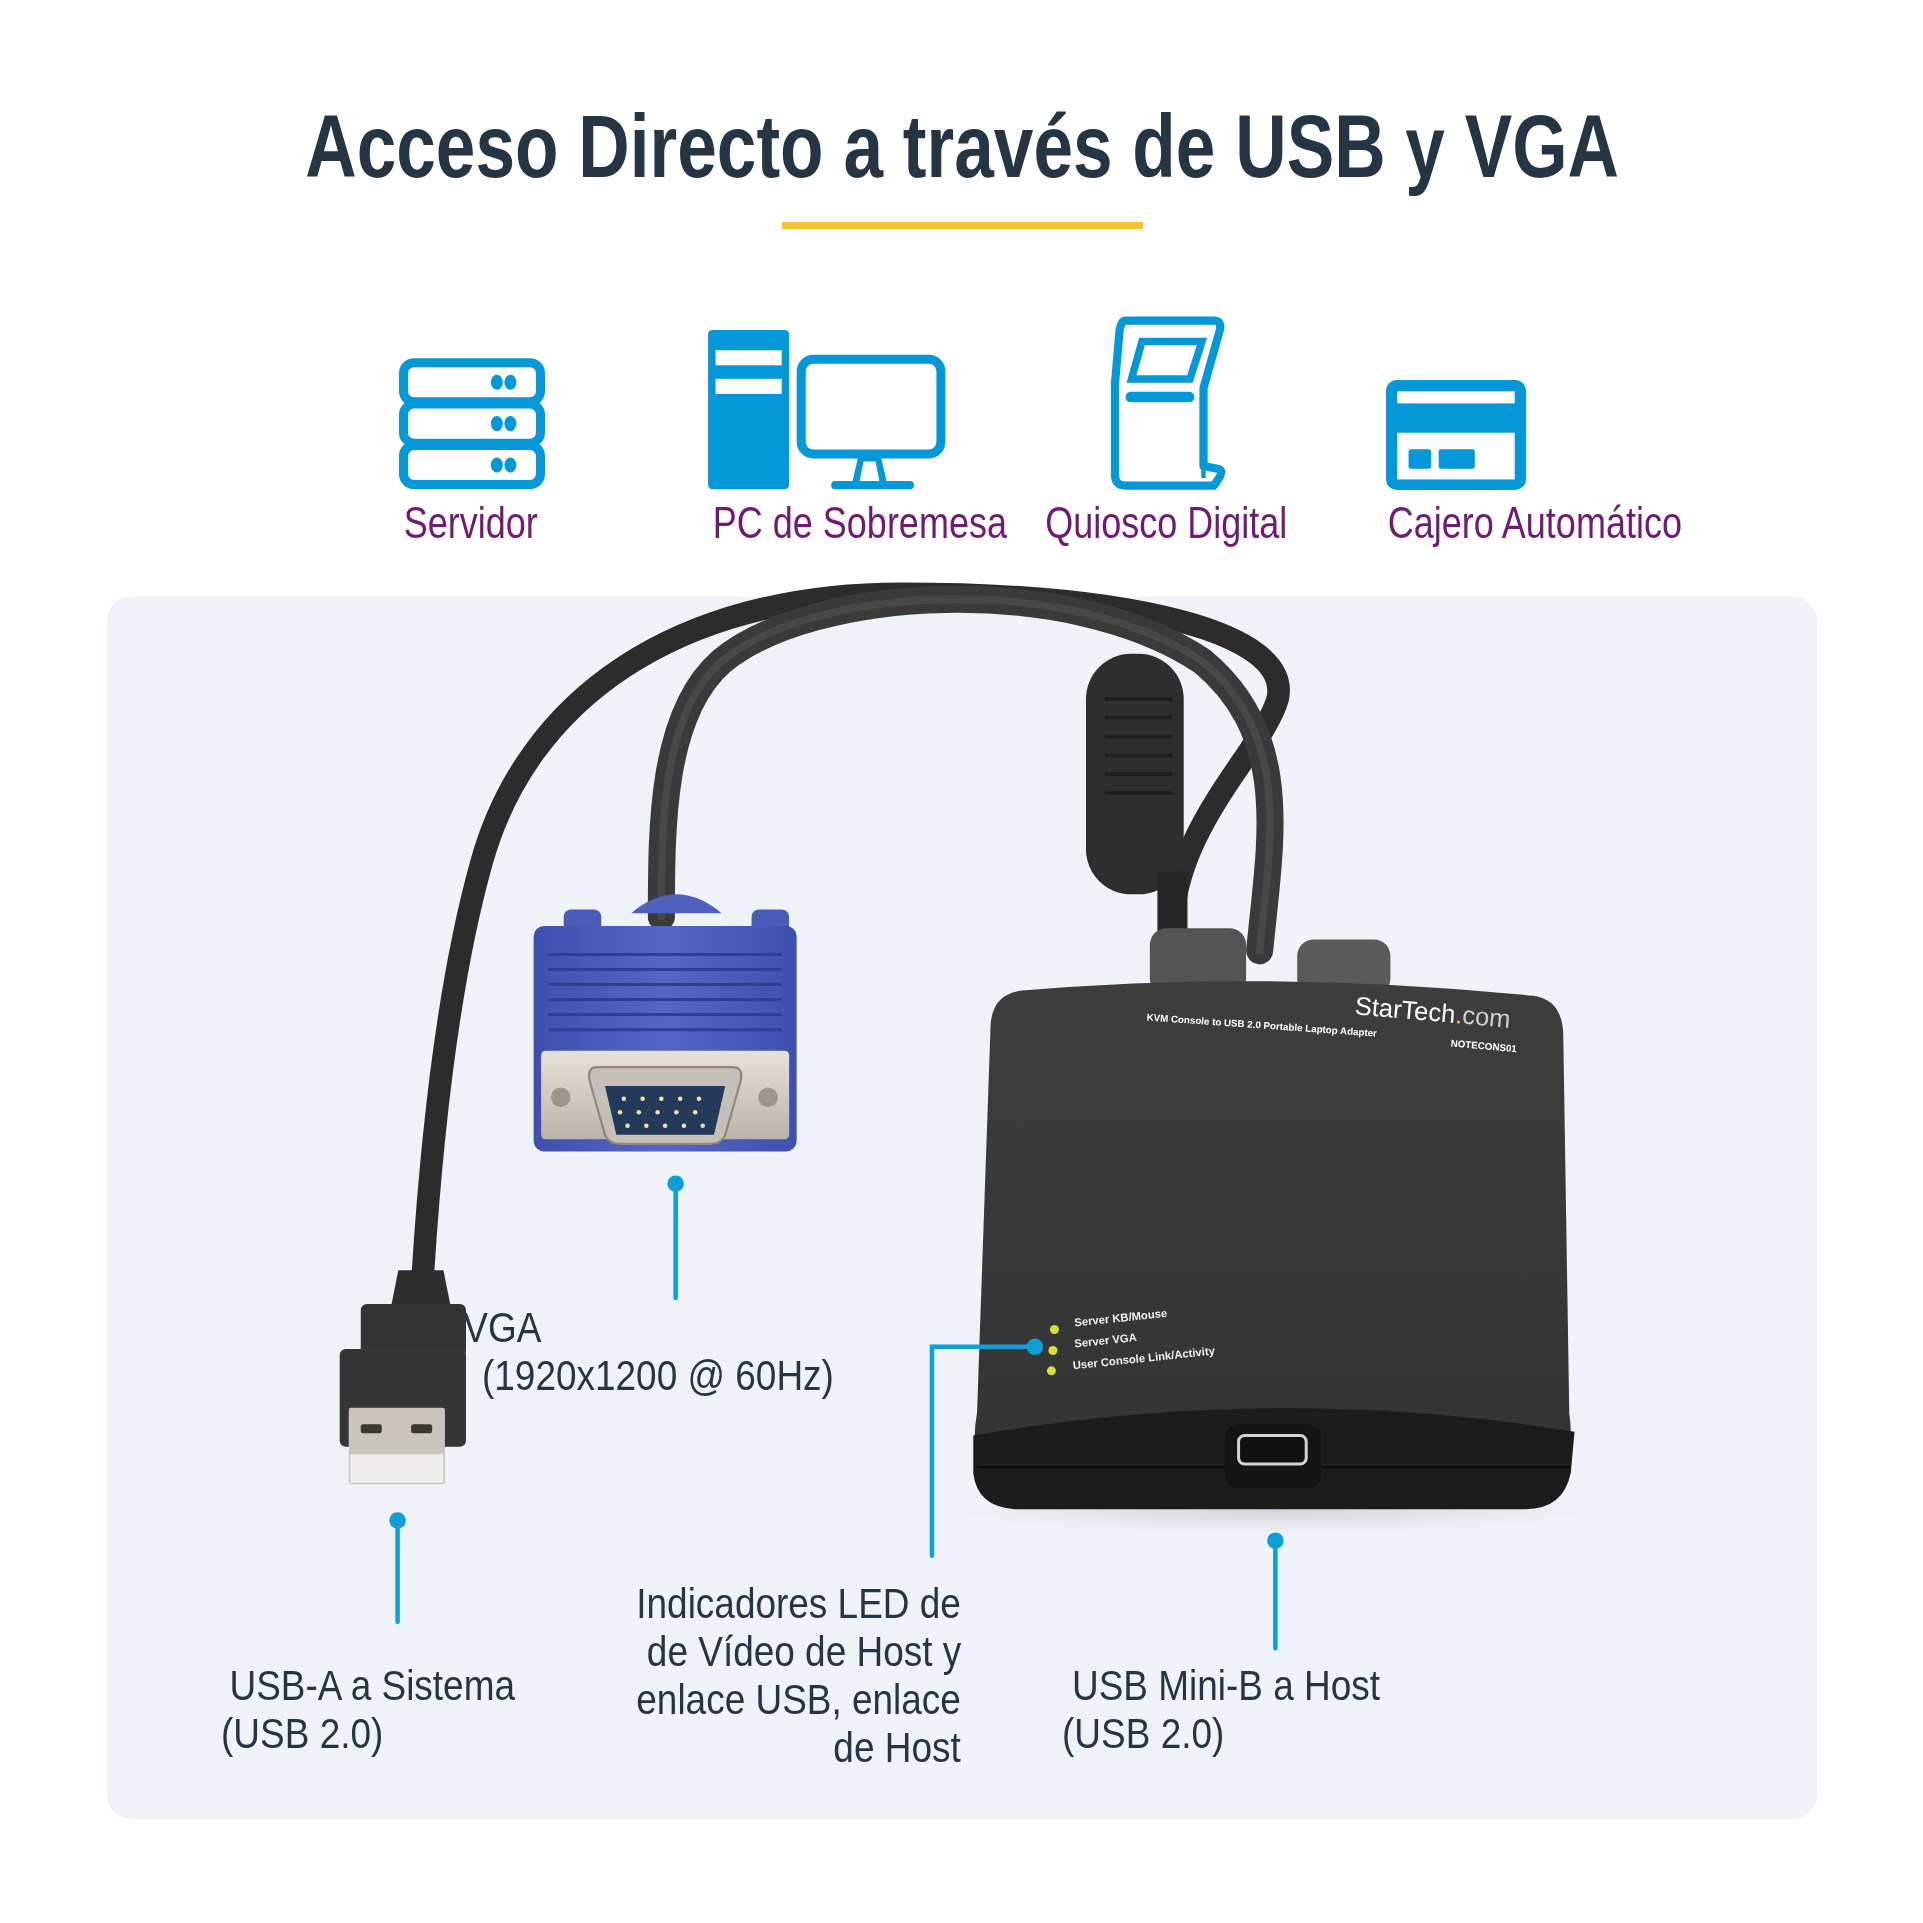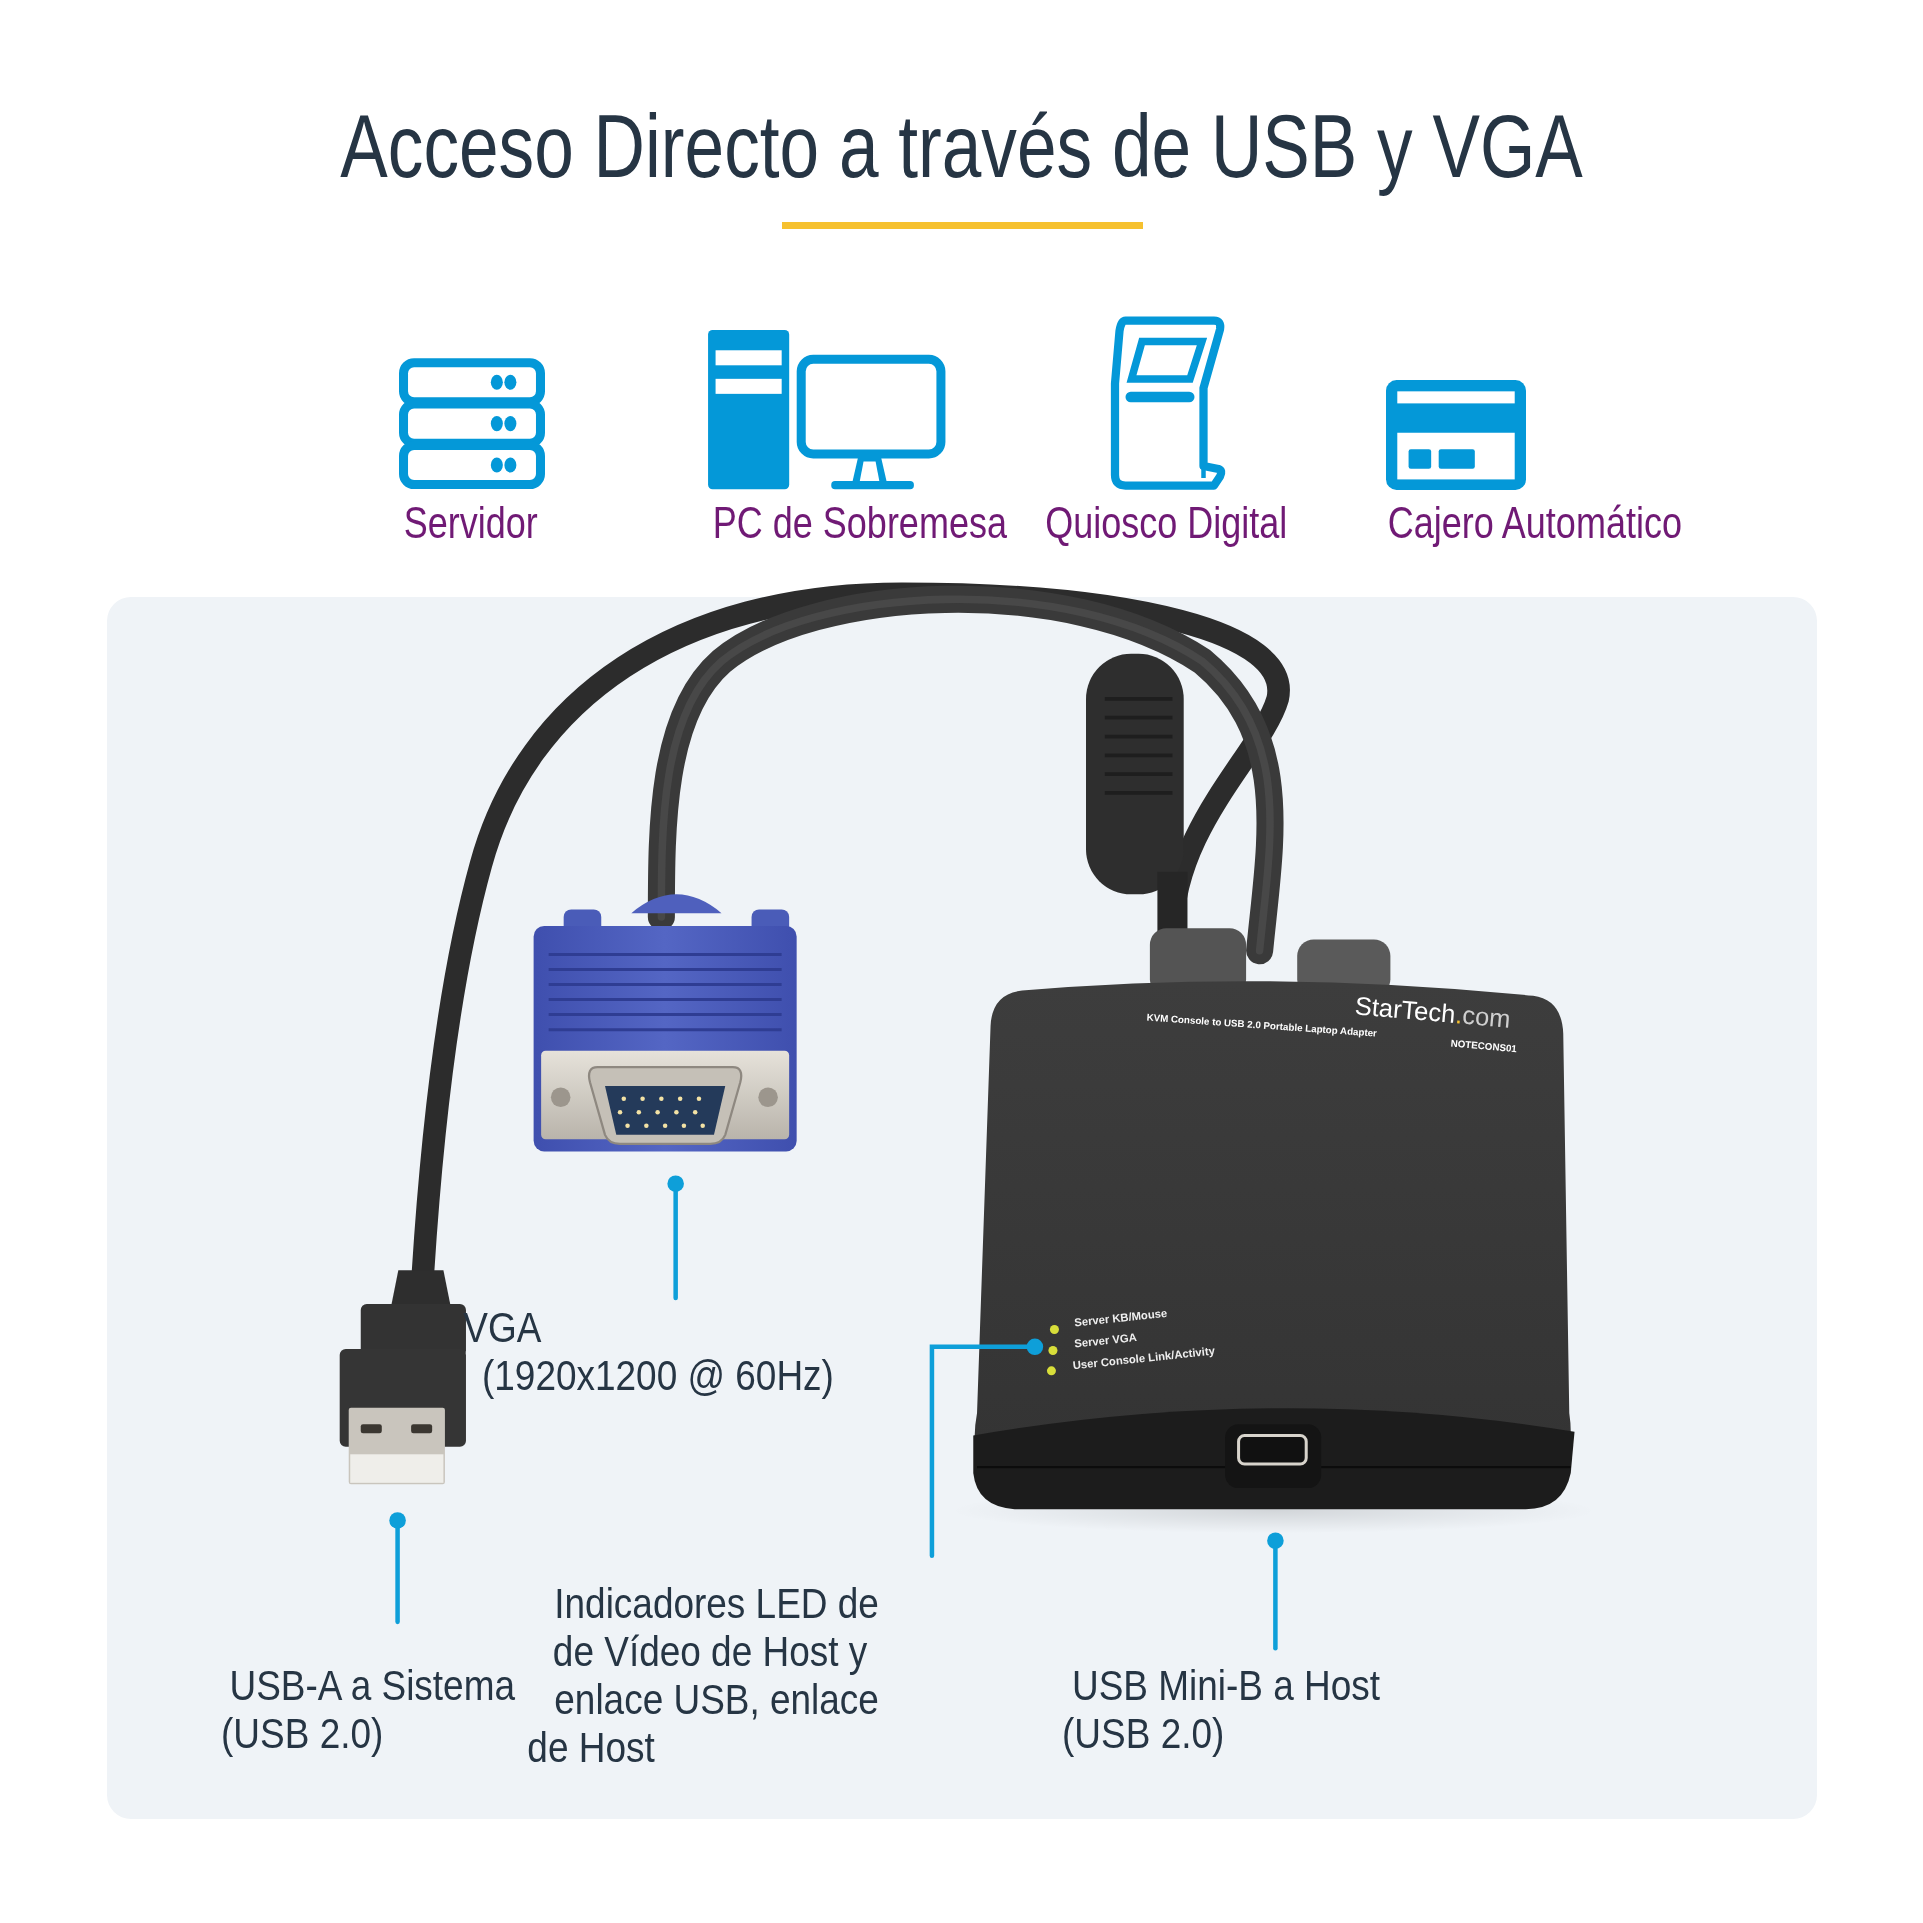--- a/index.html
+++ b/index.html
@@ -1,31 +1,31 @@
 <!DOCTYPE html>
 <html style="font-size:12px"><head>
 <meta charset="utf-8">
 <style>
   html, body { margin:0; padding:0; background:#ffffff; }
   body { width:1924px; height:1924px; position:relative; overflow:hidden; font-family:"Liberation Sans", sans-serif; color:#263544; }
   .abs { position:absolute; }
-  .title { left:0; width:1924px; top:90px; height:113px; text-align:center; font-size:89px; line-height:113px; font-weight:normal; color:#263544; }
+  .title { left:0; width:1924px; top:90px; height:113px; text-align:center; font-size:89px; line-height:113px; font-weight:bold; color:#263544; }
   .title span { display:inline-block; transform:scaleX(0.80); transform-origin:center; white-space:nowrap; }
   .accent-bar { left:782px; top:222px; width:361px; height:6.8px; }
   .icon { position:absolute; }
   .icon-label { position:absolute; top:496px; height:53px; font-size:45px; line-height:53px; text-align:center; white-space:nowrap; color:#701a75; }
   .icon-label span { display:inline-block; transform:scaleX(0.80); transform-origin:center; }
   .panel { left:107px; top:597px; width:1710px; height:1222px; border-radius:24px; }
   .photo { left:0; top:0; width:1924px; height:1924px; }
   .callout-text { position:absolute; font-size:42px; line-height:48px; color:#263544; white-space:nowrap; }
   .callout-text .ln { display:block; }
   .callout-text .ln span { display:inline-block; transform:scaleX(0.88); }
   .center { text-align:left; }
   .center .ln span { transform-origin:center; }
-  .right { }
+  .right { text-align:right; }
   .right .ln span { transform-origin:right; }
 </style>
 </head>
 <body>
 
 <div class="abs title"><span>Acceso Directo a través de USB y VGA</span></div>
 <div class="abs accent-bar" style="background:#f6c12f;"></div>
 
 <svg class="icon" style="left:399px; top:358px;" width="146" height="132" viewBox="0 0 194 175">
   <g fill="none" stroke="#0498d8" stroke-width="12">

